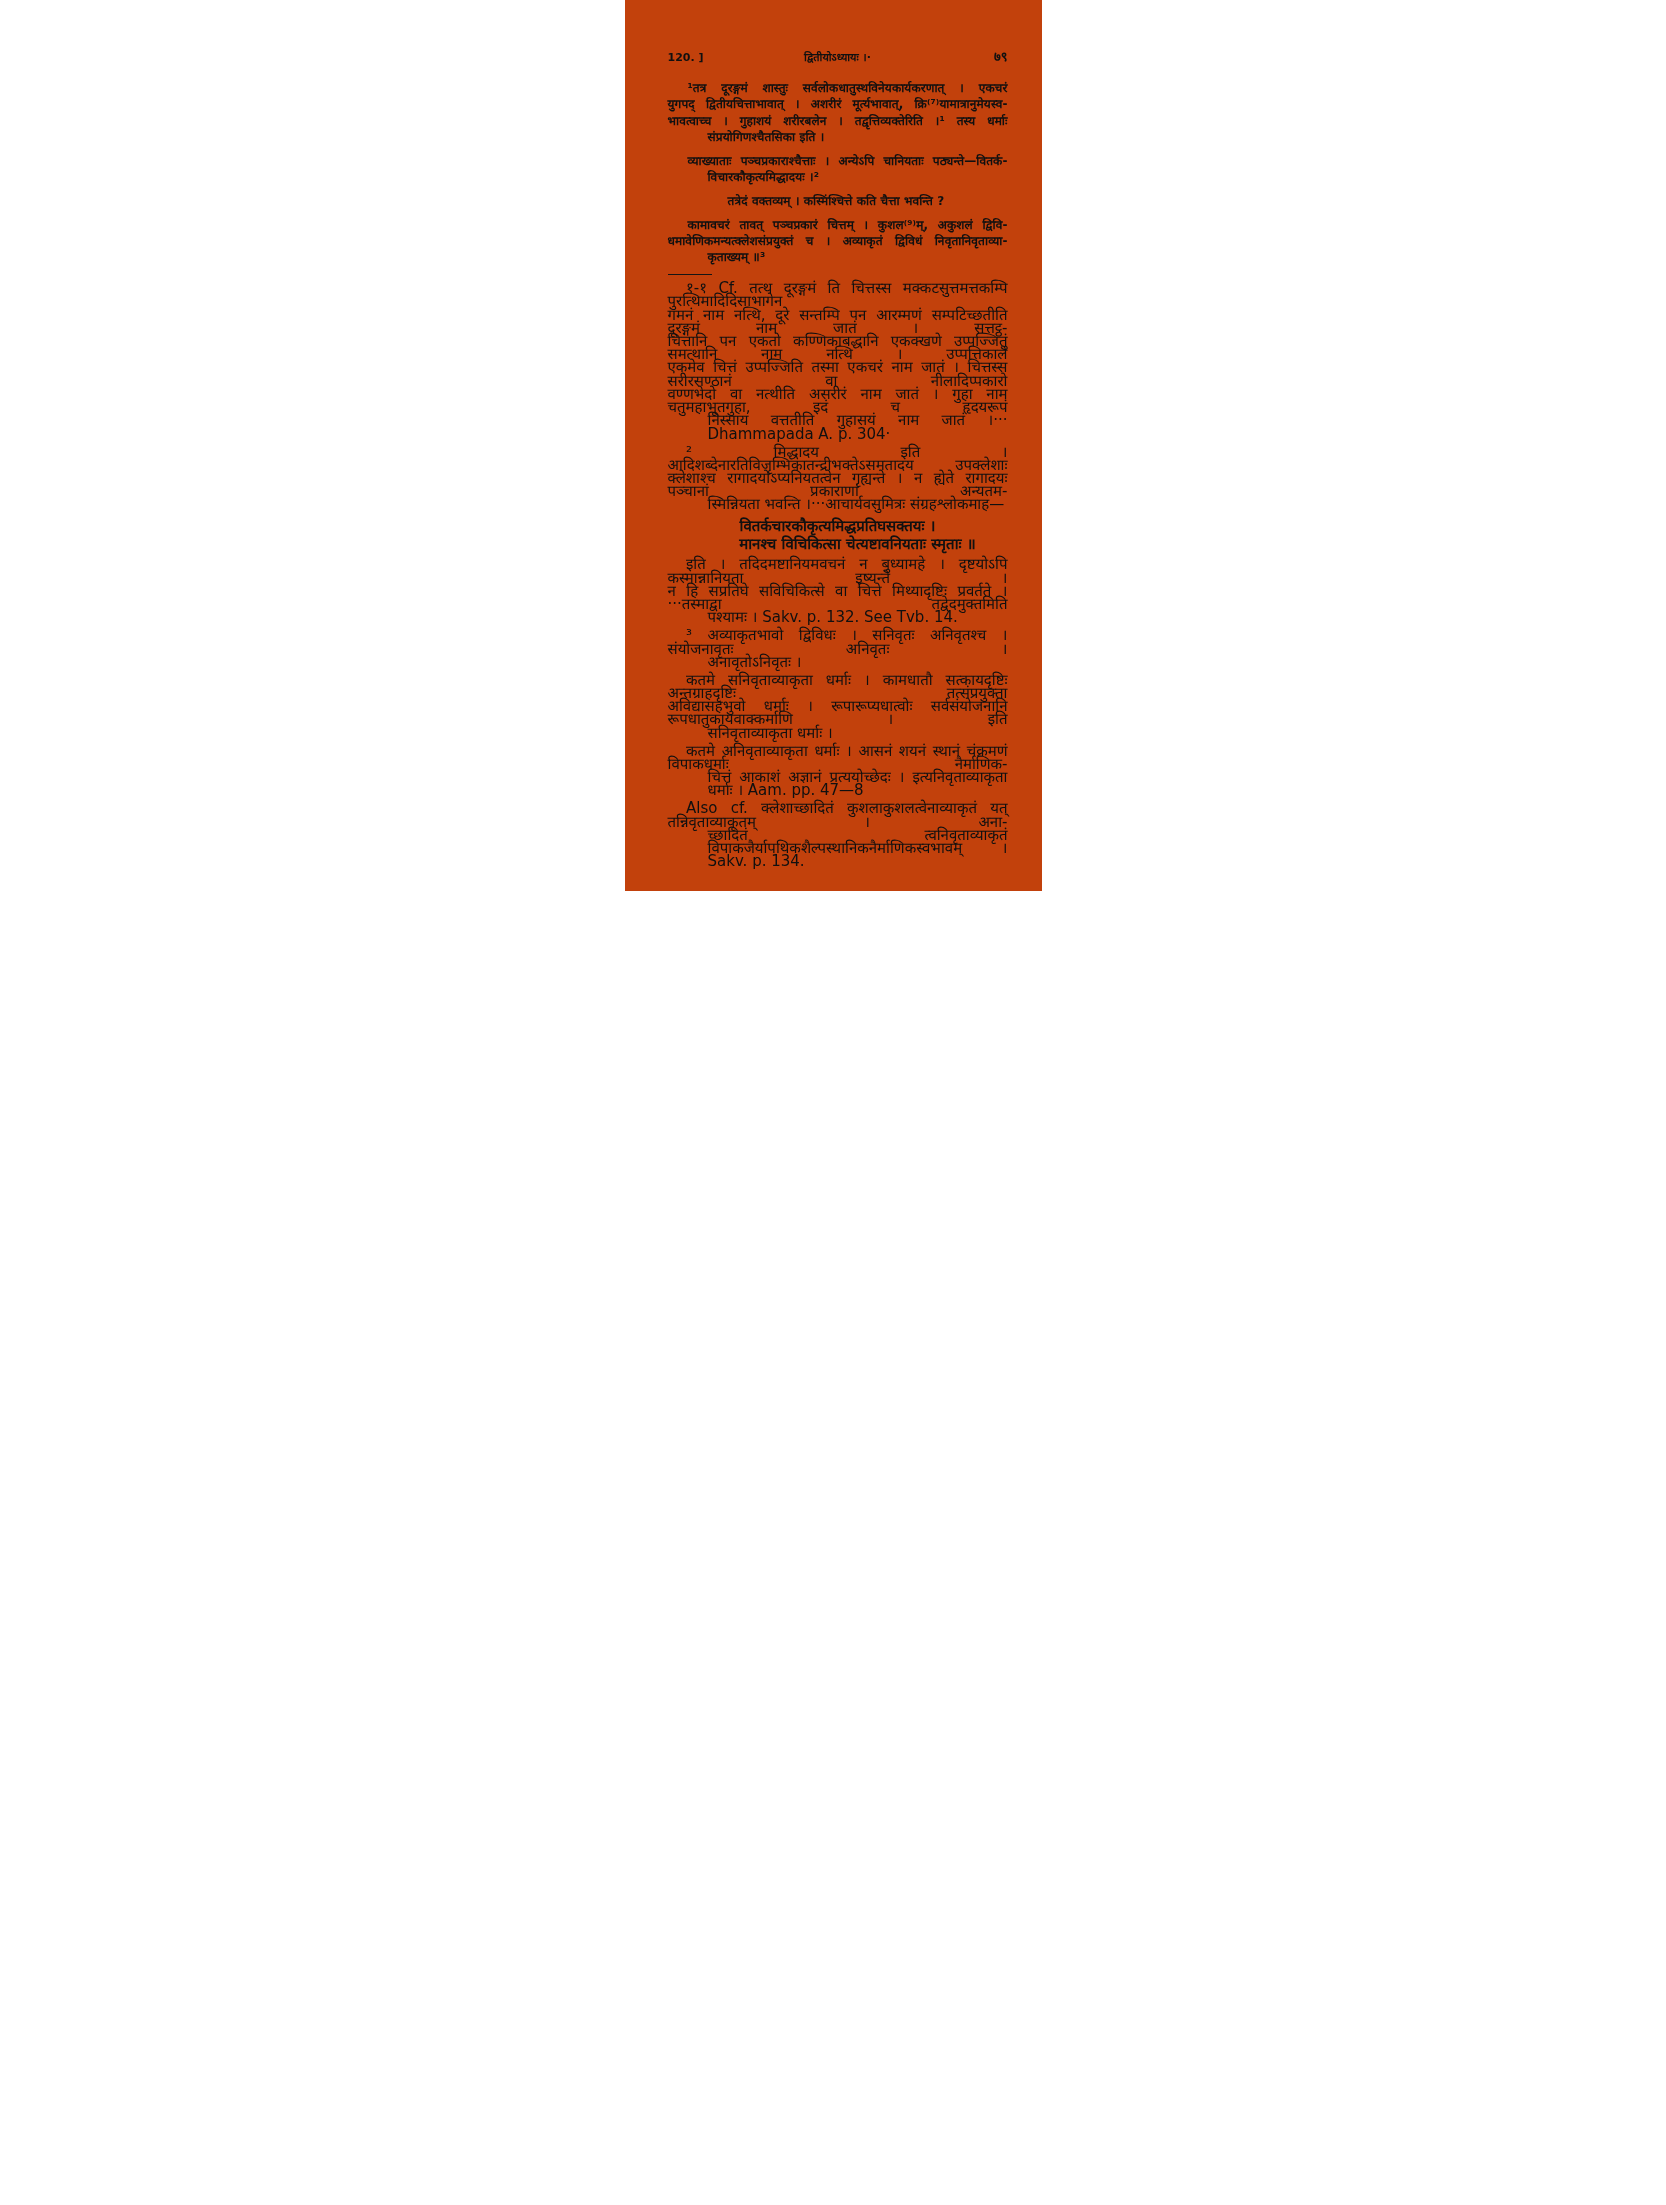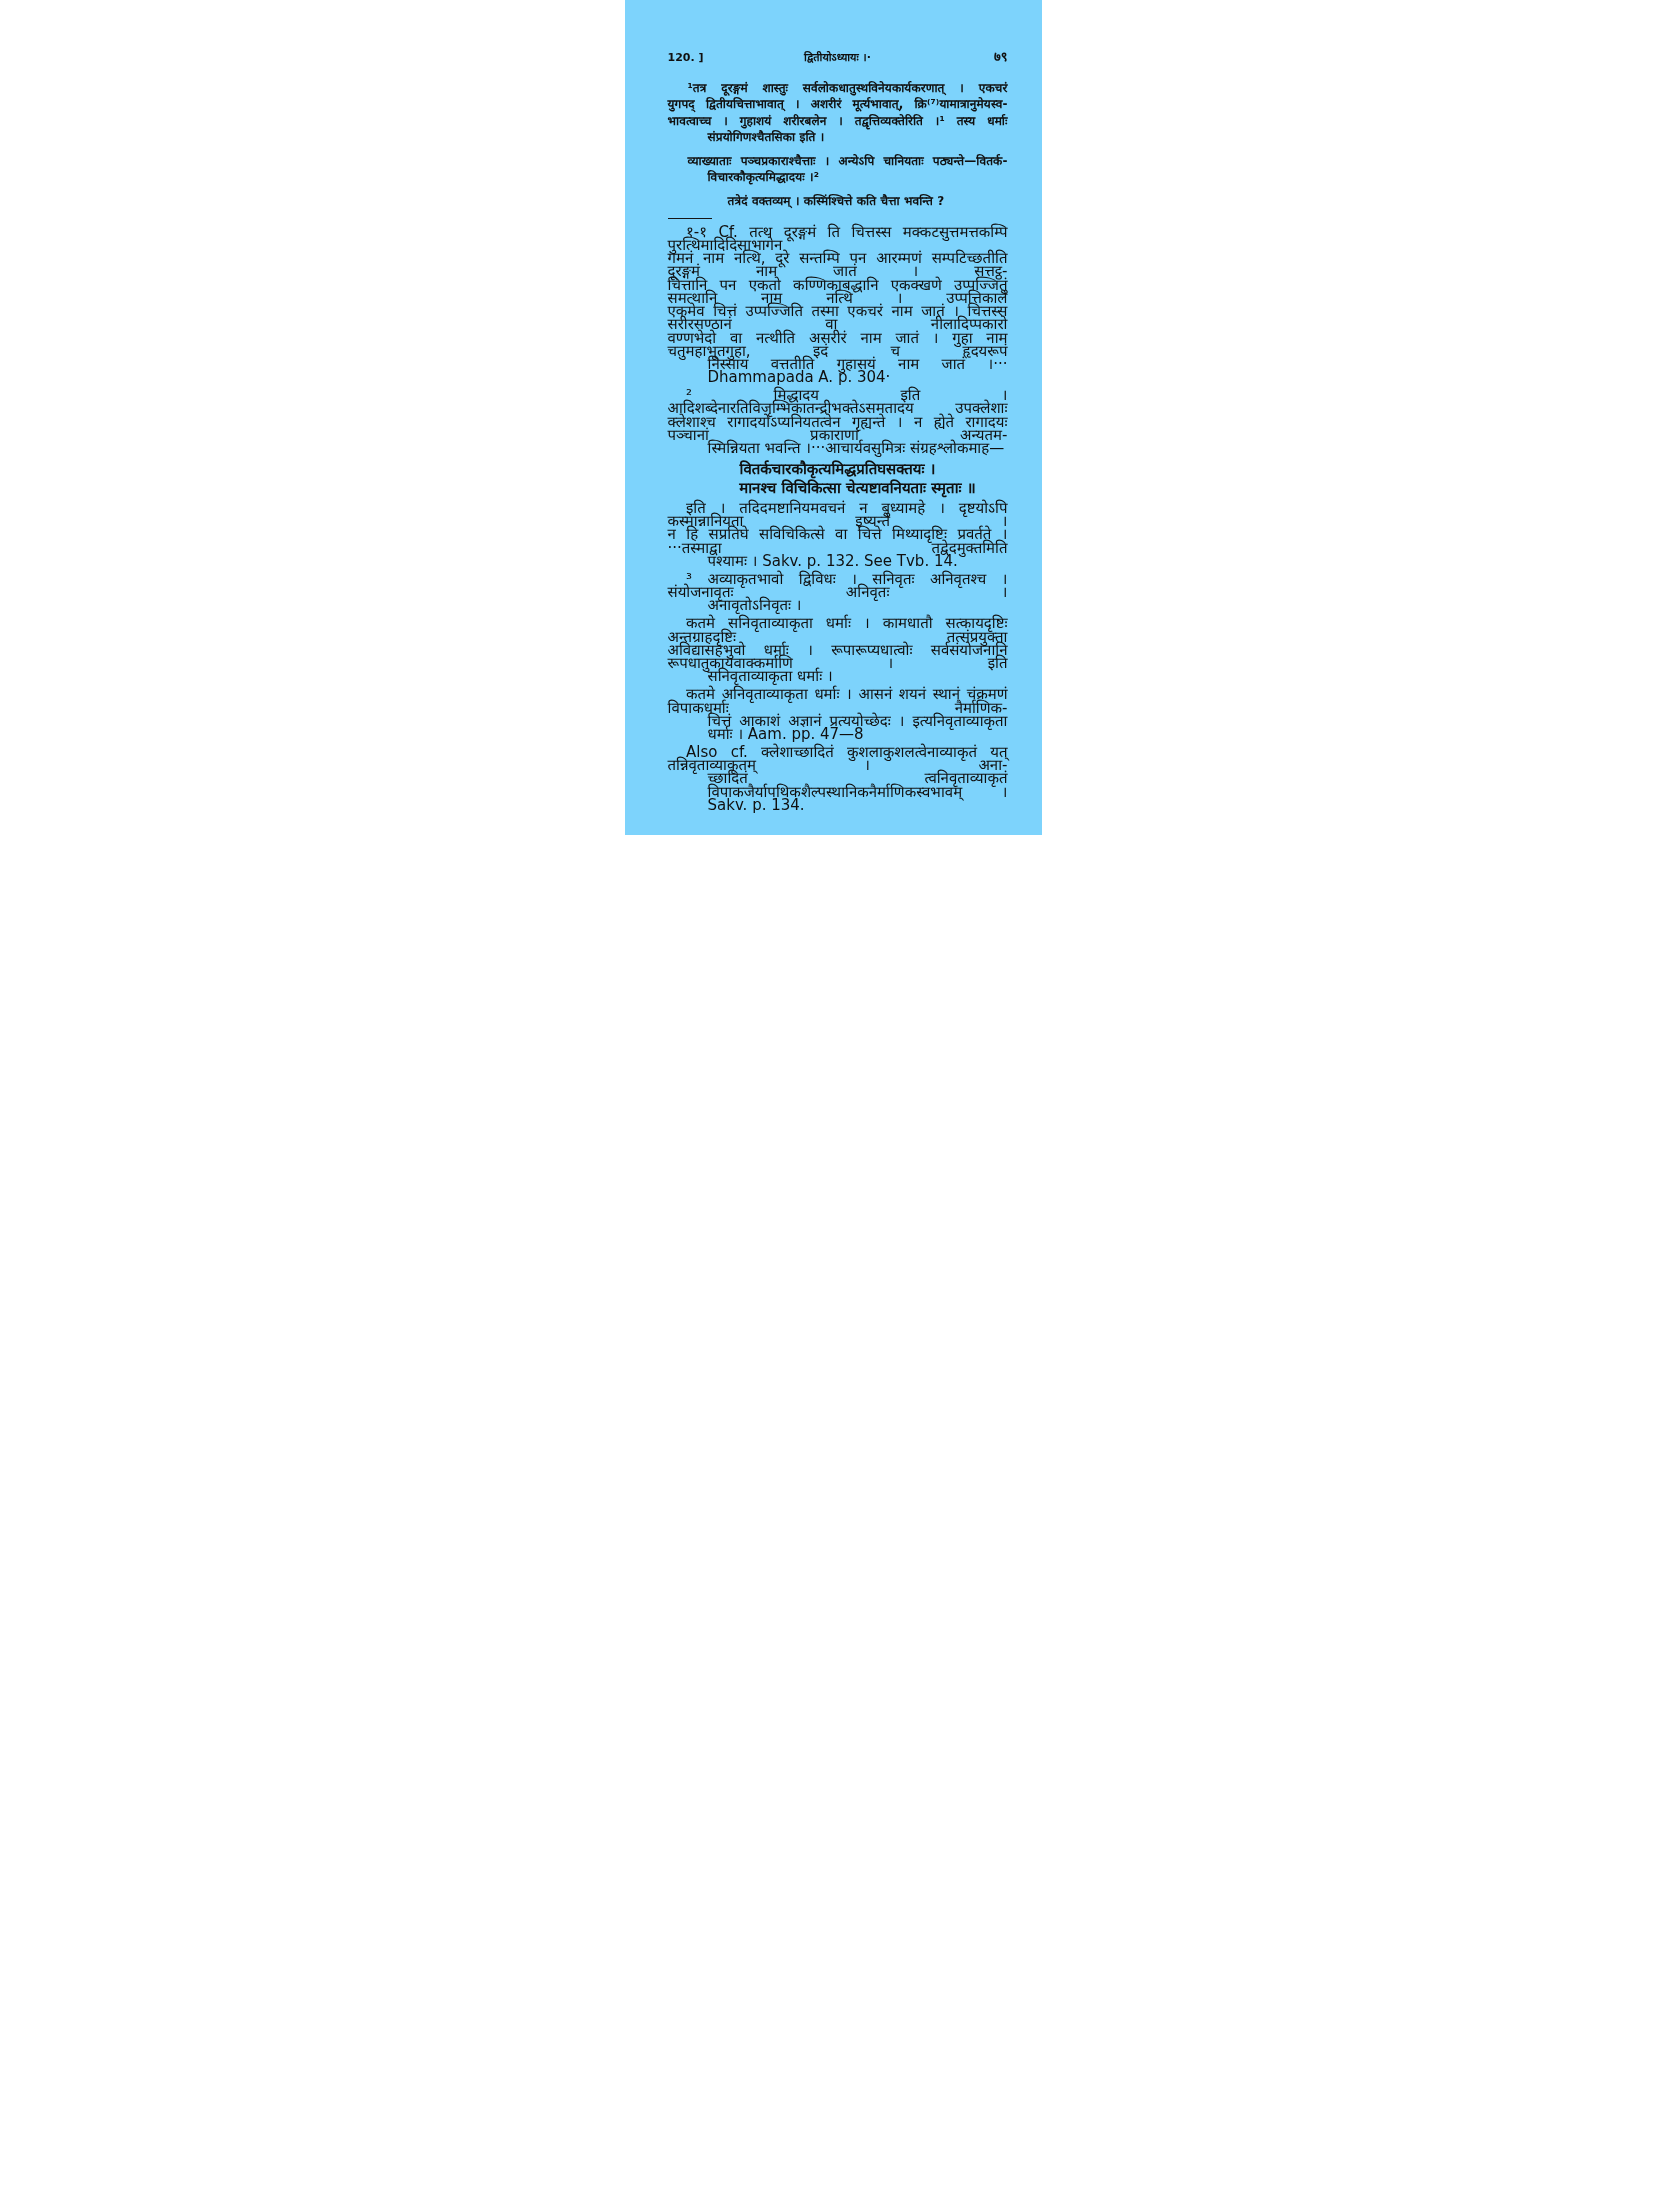--- a/index.html
+++ b/index.html
@@ -5,21 +5,21 @@
   html, body {
     margin: 0;
     padding: 0;
     background: #ffffff;
   }
   .page {
     position: relative;
     width: 417px;
     min-height: 651px;
     margin: 0 auto;
-    background: #7dd3fc;
+    background: #c2410c;
     color: #101010;
     font-family: "DejaVu Sans", sans-serif;
     box-sizing: border-box;
     padding: 47px 34px 17.6px 43px;
     -webkit-font-smoothing: antialiased;
   }
   .header {
     display: grid;
     grid-template-columns: 1fr auto 1fr;
     align-items: baseline;
@@ -88,20 +88,25 @@
         <div class="line">भावत्वाच्च ।  गुहाशयं शरीरबलेन ।  तद्वृत्तिव्यक्तेरिति ।¹  तस्य धर्माः</div>
         <div class="line last">संप्रयोगिणश्चैतसिका इति ।</div>
       </div>
       <div class="block para">
         <div class="line">व्याख्याताः पञ्चप्रकाराश्चैत्ताः ।  अन्येऽपि चानियताः पठ्यन्ते—वितर्क-</div>
         <div class="line last">विचारकौकृत्यमिद्धादयः ।²</div>
       </div>
       <div class="block para">
         <div class="line last">तत्रेदं वक्तव्यम् ।  कस्मिंश्चित्ते कति चैत्ता भवन्ति ?</div>
       </div>
+      <div class="block para">
+        <div class="line">कामावचरं तावत् पञ्चप्रकारं चित्तम् ।  कुशल⁽⁹⁾म्, अकुशलं द्विवि-</div>
+        <div class="line">धमावेणिकमन्यत्क्लेशसंप्रयुक्तं च ।  अव्याकृतं द्विविधं निवृतानिवृताव्या-</div>
+        <div class="line last">कृताख्यम् ॥³</div>
+      </div>
     </div>
 
   <hr class="fnrule">
 
   <div class="footnotes">
       <div class="block fn">
         <div class="line">१-१ Cf. तत्थ दूरङ्गमं ति चित्तस्स मक्कटसुत्तमत्तकम्पि पुरत्थिमादिदिसाभागेन</div>
         <div class="line">गमनं नाम नत्थि, दूरे सन्तम्पि पन आरम्मणं सम्पटिच्छतीति दूरङ्गमं नाम जातं ।  सत्तट्ठ-</div>
         <div class="line">चित्तानि पन एकतो कण्णिकाबद्धानि एकक्खणे उप्पज्जितुं समत्थानि नाम नत्थि ।  उप्पत्तिकाले</div>
         <div class="line">एकमेव चित्तं उप्पज्जिति तस्मा एकचरं नाम जातं ।  चित्तस्स सरीरसण्ठानं वा नीलादिप्पकारो</div>

